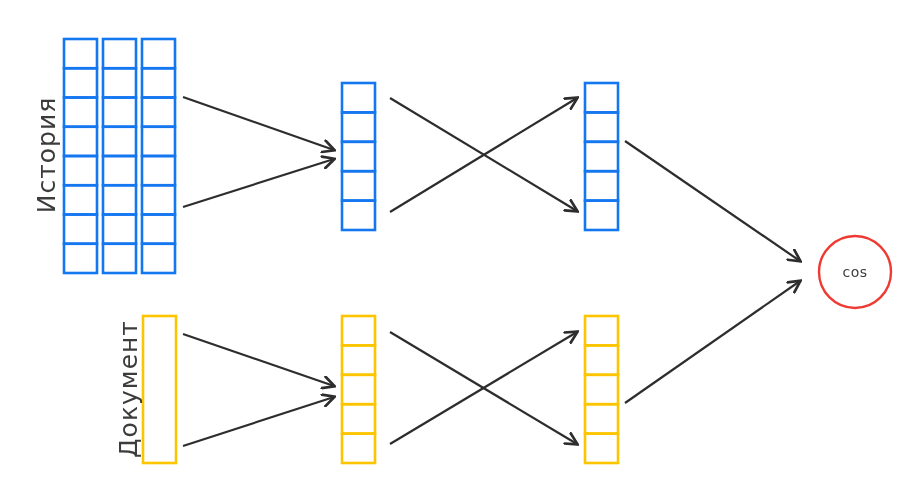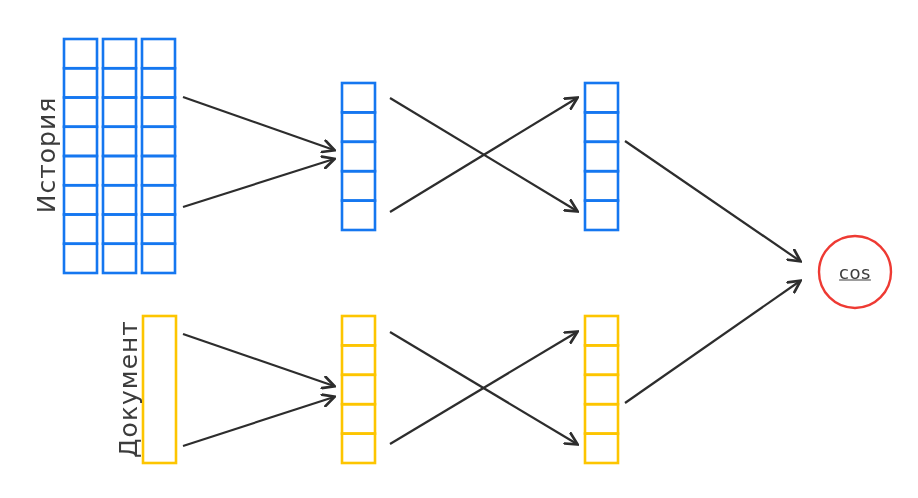--- a/index.html
+++ b/index.html
@@ -29,26 +29,25 @@
     white-space: nowrap;
     user-select: none;
   }
   .label-history { left: 46px; top: 155px; }
   .label-document { left: 128px; top: 389px; }
   .cos-text {
     position: absolute;
     left: 855px;
     top: 272px;
     transform: translate(-50%, -50%);
-    font-size: 18px;
+    font-size: 14px;
     letter-spacing: 0.5px;
     color: var(--label-color, #3c3c3c);
     white-space: nowrap;
     user-select: none;
-    text-decoration: underline;
   }
 </style>
 </head>
 <body>
 
 <div class="canvas">
   <svg class="diagram" id="diagram-svg" width="918" height="498" viewBox="0 0 918 498">
       <defs>
         <marker id="arrowhead" viewBox="0 0 10 10" refX="8.5" refY="5" markerWidth="6.5" markerHeight="6.5" orient="auto-start-reverse">
           <path d="M0.8,0.8 L9,5 L0.8,9.2" fill="none" stroke="#2d2d2d" stroke-width="1.9" stroke-linecap="round"></path>

